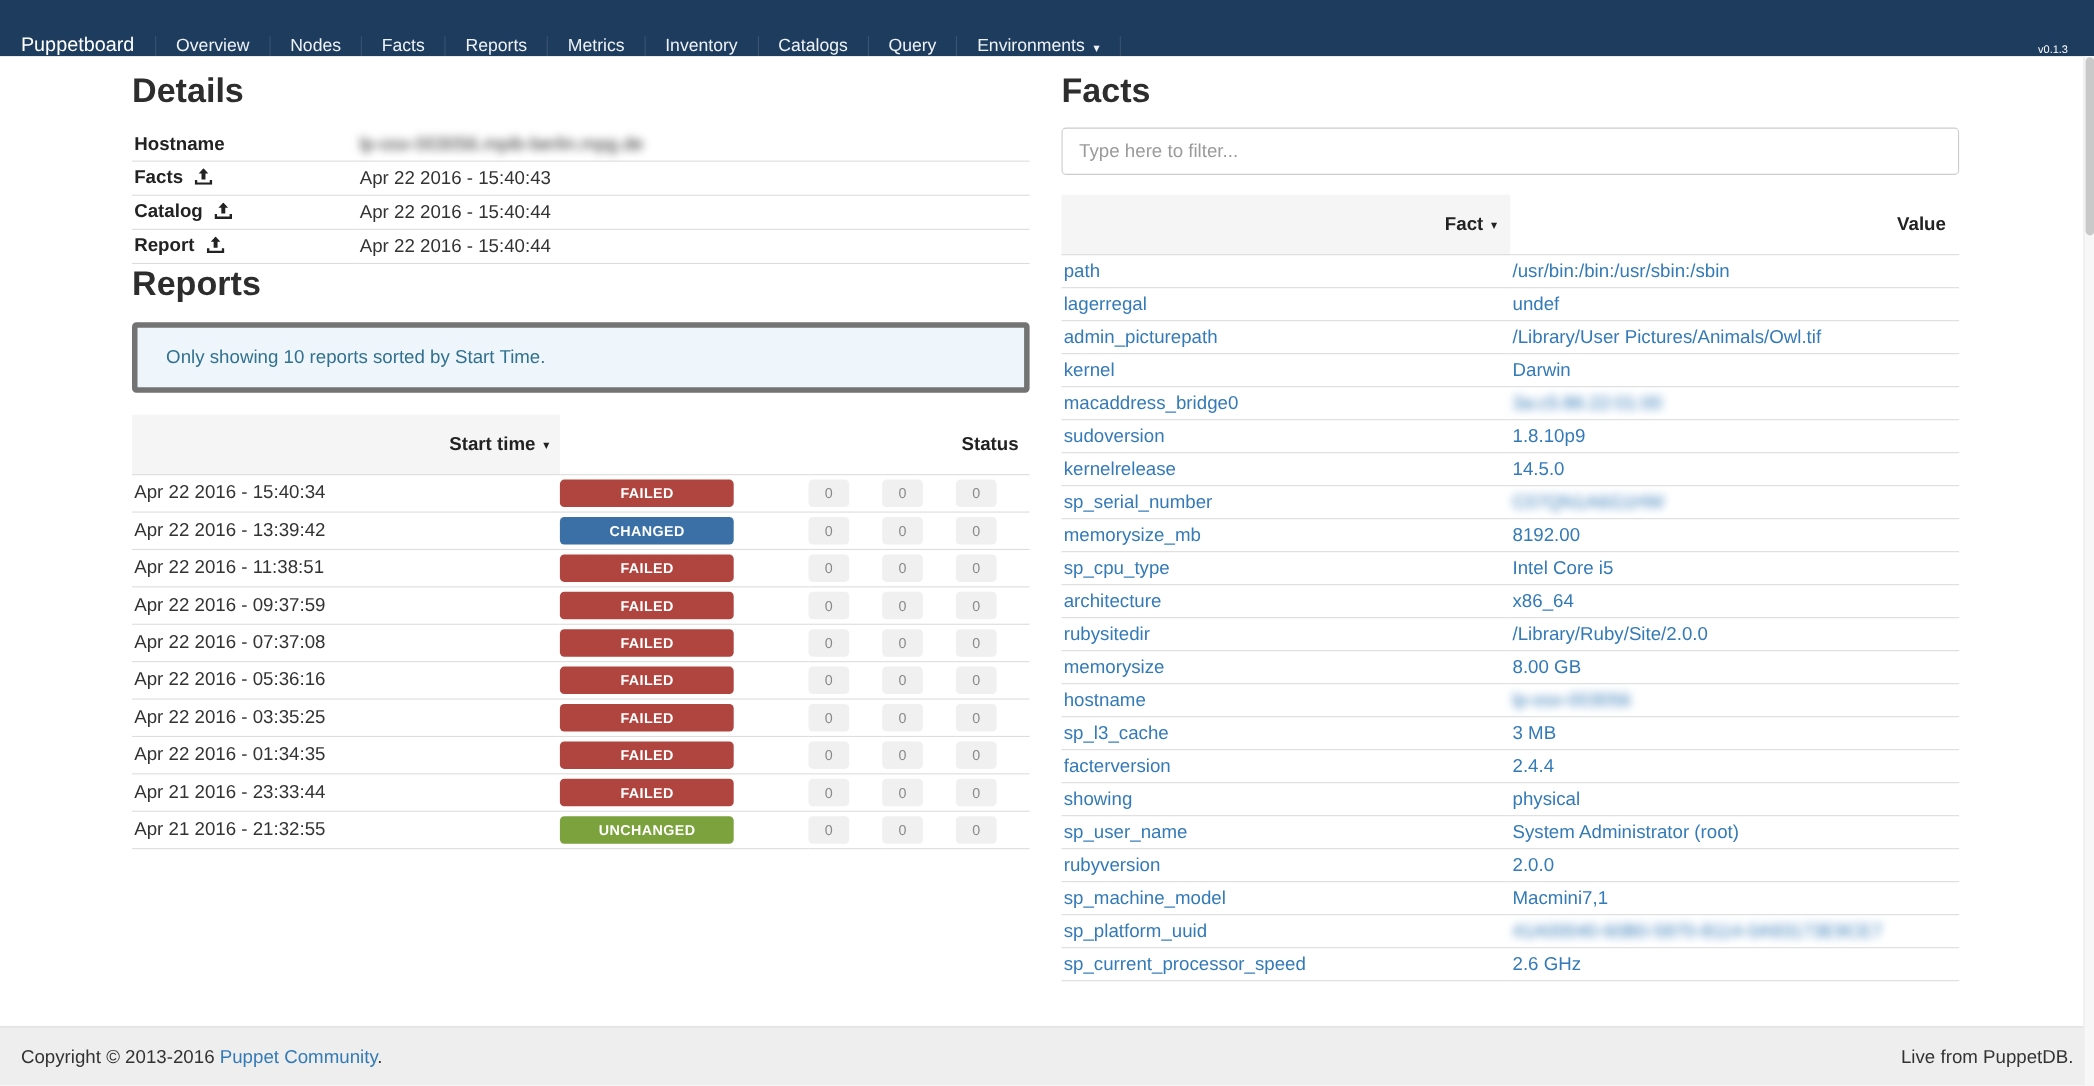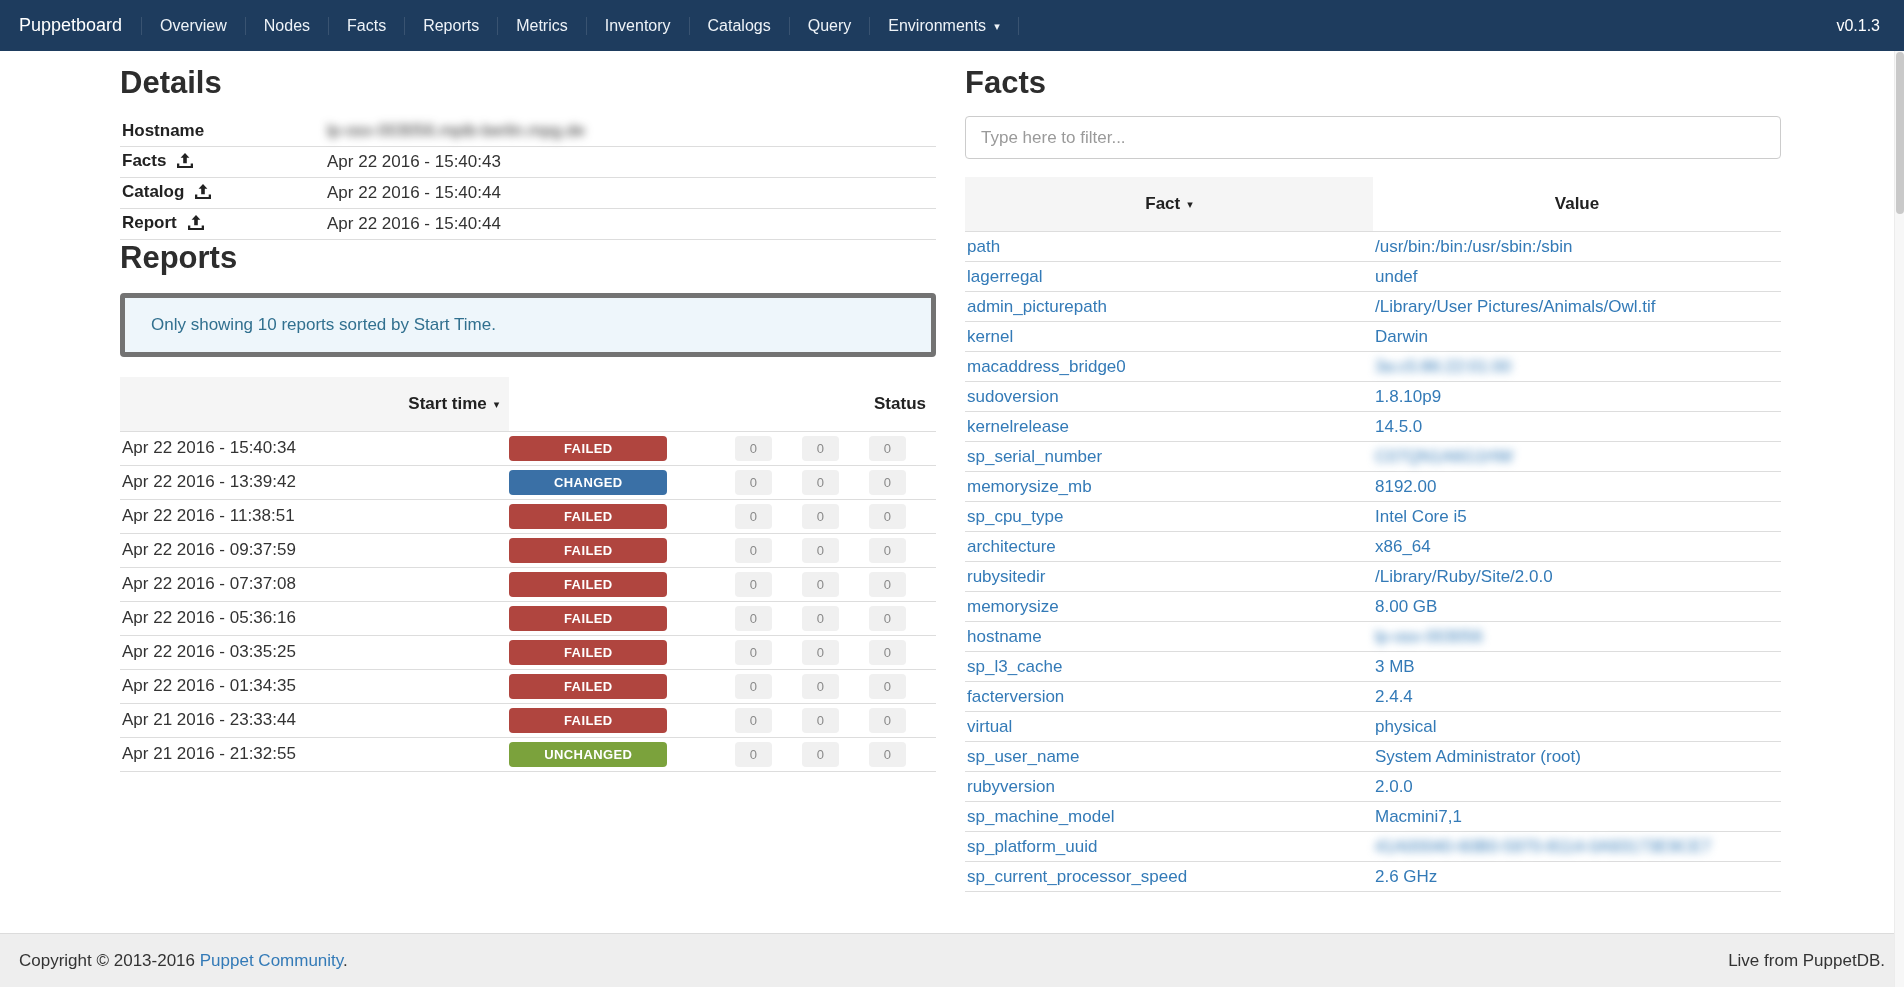--- a/index.html
+++ b/index.html
@@ -6,37 +6,37 @@
   html, body { margin: 0; padding: 0; }
   body {
     width: 1904px; height: 987px; position: relative; overflow: hidden;
     font-family: "Liberation Sans", "DejaVu Sans", sans-serif;
     font-size: 17px; color: #333; background: #fff;
   }
   a { text-decoration: none; }
 
   
   .navbar {
-    height: 51px; background: #1e3c5e; display: flex; align-items: center;
+    height: 51px; background: #1e3c5e; display: flex; align-items: flex-end;
     width: 100%;
   }
   .brand {
     color: #fff; font-size: 18px; padding: 0 19px;
     display: flex; align-items: center; cursor: pointer;
   }
   .nav-items { display: flex; align-items: stretch; }
   .nav-item {
     color: #eef3f8; font-size: 16px; padding: 0 18px;
     display: flex; align-items: center; cursor: pointer;
     border-left: 1px solid rgba(255,255,255,0.12);
   }
   .nav-dropdown { border-right: 1px solid rgba(255,255,255,0.12); }
   .caret { margin-left: 8px; font-size: 11px; position: relative; top: 1px; }
   .nav-version {
-    margin-left: auto; color: #fff; font-size: 16px;
+    margin-left: auto; color: #fff; font-size: 10px;
     display: flex; align-items: center; padding: 0 24px;
   }
 
   
   .main { display: flex; gap: 29px; padding: 14px 0 0 120px; }
   .col { width: 816px; flex: 0 0 816px; }
   h2.section-title {
     margin: 0; font-size: 31px; line-height: 36px; font-weight: 700; color: #2d2d2d;
   }
 
@@ -76,21 +76,21 @@
 
   
   .filter-input {
     margin-top: 15px; width: 100%; height: 43px; border: 1px solid #ccc;
     border-radius: 4px; padding: 0 15px; font-size: 17px; color: #555;
     font-family: "Liberation Sans", sans-serif; outline: none;
   }
   .filter-input::placeholder { color: #9a9a9a; }
   .facts-table { width: 100%; border-collapse: collapse; margin-top: 18px; }
   .facts-table th {
-    text-align: center; font-size: 17px; font-weight: 700; color: #222;
+    text-align: right; font-size: 17px; font-weight: 700; color: #222;
     padding: 17px 12px; border-bottom: 1px solid #ddd; cursor: pointer;
   }
   th.fact-th { width: 408px; background: #f5f5f5; }
   .facts-table td { border-bottom: 1px solid #ddd; padding: 4px 12px 4px 2px; height: 30px; }
   td.fact-name { width: 408px; }
   td.fact-value { padding-left: 2px; }
   a.fact-link { color: #337ab7; cursor: pointer; }
   a.fact-link.blur { filter: blur(4px); }
 
   
@@ -330,21 +330,21 @@
           </tr>
           <tr>
             <td class="fact-name"><a class="fact-link">sp_l3_cache</a></td>
             <td class="fact-value"><a class="fact-link">3 MB</a></td>
           </tr>
           <tr>
             <td class="fact-name"><a class="fact-link">facterversion</a></td>
             <td class="fact-value"><a class="fact-link">2.4.4</a></td>
           </tr>
           <tr>
-            <td class="fact-name"><a class="fact-link">virtual</a></td>
+            <td class="fact-name"><a class="fact-link">showing</a></td>
             <td class="fact-value"><a class="fact-link">physical</a></td>
           </tr>
           <tr>
             <td class="fact-name"><a class="fact-link">sp_user_name</a></td>
             <td class="fact-value"><a class="fact-link">System Administrator (root)</a></td>
           </tr>
           <tr>
             <td class="fact-name"><a class="fact-link">rubyversion</a></td>
             <td class="fact-value"><a class="fact-link">2.0.0</a></td>
           </tr>

